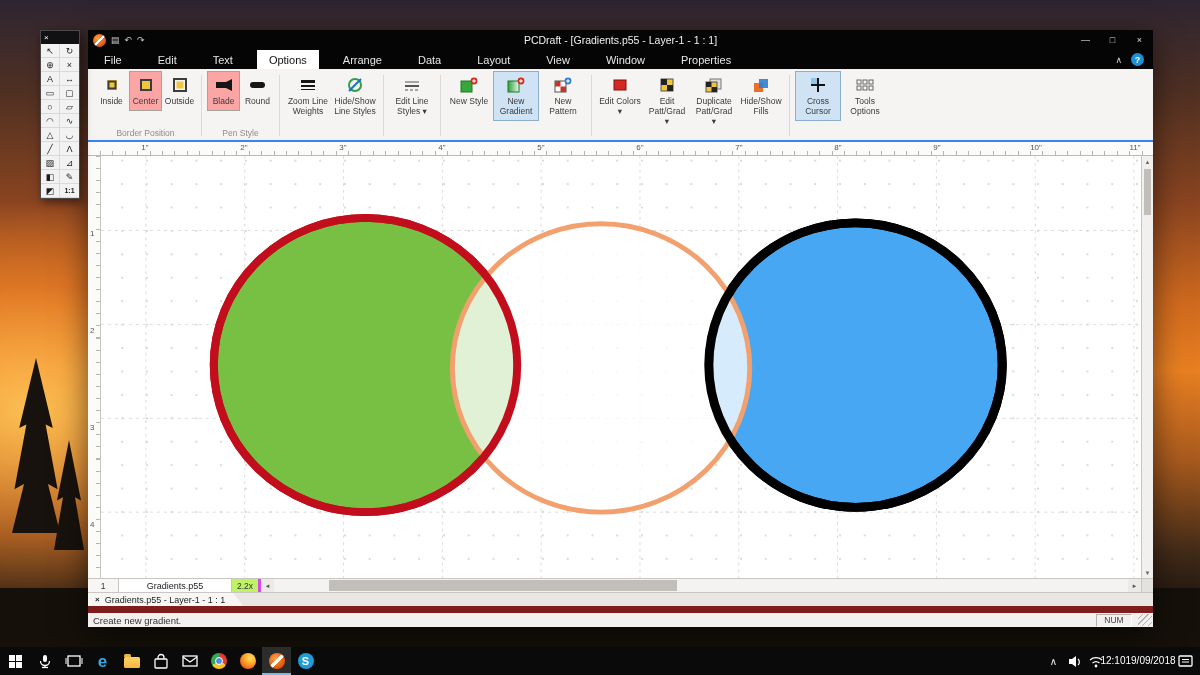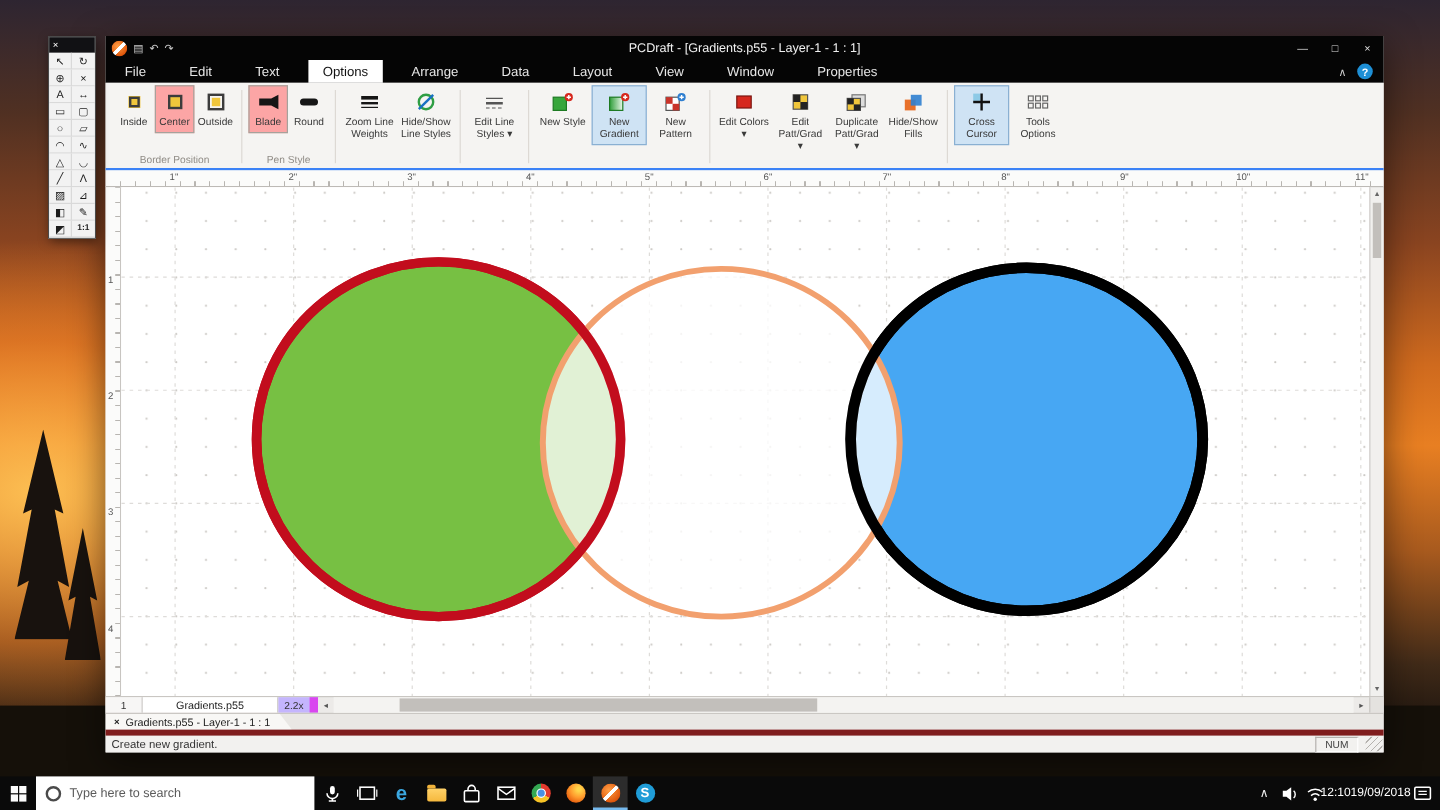--- a/index.html
+++ b/index.html
@@ -63,31 +63,31 @@
   .canvas svg{position:absolute;inset:0;}
   .vscroll{width:11px;background:#f1f0ee;border-left:1px solid #c9c6c2;display:flex;flex-direction:column;align-items:center;font-size:6px;color:#666;flex:none;}
   .vs-btn{height:11px;width:100%;display:flex;align-items:center;justify-content:center;}
   .vs-thumb{width:7px;height:46px;background:#c2bfbb;margin-top:2px;}
   .vs-space{flex:1;}
 
   
   .hscroll{height:13px;background:#eceae8;border-top:1px solid #c9c6c2;display:flex;align-items:stretch;font-size:8.5px;flex:none;}
   .pg-box{width:30px;background:#f7f6f5;border-right:1px solid #c9c6c2;display:flex;align-items:center;justify-content:center;color:#333;}
   .doc-tab{width:112px;background:#ffffff;border-right:1px solid #c9c6c2;display:flex;align-items:center;justify-content:center;font-size:9px;color:#222;}
-  .zoom-box{width:26px;background:#c4b5fd;border-right:7px solid #d946ef;display:flex;align-items:center;justify-content:center;color:#333;}
+  .zoom-box{width:26px;background:#bef264;border-right:3px solid #d946ef;display:flex;align-items:center;justify-content:center;color:#333;}
   .hs-btn{width:13px;display:flex;align-items:center;justify-content:center;color:#555;font-size:7px;}
   .hs-track{flex:1;position:relative;background:#f4f3f1;}
   .hs-thumb{position:absolute;left:55px;width:348px;top:1px;bottom:1px;background:#c2bfbb;}
   .hs-corner{width:11px;background:#e4e2df;border-left:1px solid #c9c6c2;}
 
   .tab-row{height:13px;background:#e9e7e4;border-top:1px solid #cac7c3;display:flex;font-size:9px;flex:none;}
   .layer-tab{display:flex;align-items:center;gap:5px;padding:0 18px 0 7px;background:#f8f7f5;clip-path:polygon(0 0,calc(100% - 10px) 0,100% 100%,0 100%);color:#222;}
   .layer-tab .x{font-size:8px;font-weight:bold;}
 
-  .status-row{height:14px;background:#f2f1ef;border-top:5px solid #7f1d1d;display:flex;align-items:center;font-size:9.5px;color:#333;padding-left:5px;flex:none;}
+  .status-row{height:14px;background:#f2f1ef;border-top:7px solid #7f1d1d;display:flex;align-items:center;font-size:9.5px;color:#333;padding-left:5px;flex:none;}
   .num-box{margin-left:auto;width:34px;height:11px;border:1px solid;border-color:#b5b2ae #ffffff #ffffff #b5b2ae;font-size:8.5px;display:flex;align-items:center;justify-content:center;color:#444;}
   .grip{width:14px;height:12px;margin:0 1px 0 6px;background:repeating-linear-gradient(135deg,transparent 0 3px,#b5b2ae 3px 4px);}
 
   
   .taskbar{position:absolute;left:0;right:0;bottom:0;height:28px;background:#0a0a0a;display:flex;align-items:stretch;z-index:10;color:#fff;}
   .tb-start{width:30px;display:flex;align-items:center;justify-content:center;}
   .winlogo{display:grid;grid-template-columns:6px 6px;grid-template-rows:6px 6px;gap:1px;}
   .winlogo span{background:#fcfcfc;display:block;}
   .tb-search{width:216px;background:#ffffff;display:flex;align-items:center;gap:7px;padding:0 8px;color:#5a5a5a;font-size:10.5px;}
   .cortana-ring{width:13px;height:13px;border-radius:50%;border:2px solid #4a4a4a;box-sizing:border-box;flex:none;}
@@ -477,24 +477,20 @@
 
 <div class="taskbar">
   <div class="tb-start">
     <span class="winlogo">
         <span></span>
         <span></span>
         <span></span>
         <span></span>
       </span>
   </div>
-  <div class="tb-search">
-    <span class="cortana-ring"></span>
-    <span>Type here to search</span>
-  </div>
   <div class="tb-ic">
     <svg width="18" height="17">
         <rect x="7" y="2" width="4" height="7" rx="2" fill="#fff"></rect>
         <path d="M4.5 8 a4.5 4.5 0 0 0 9 0" stroke="#fff" stroke-width="1.3" fill="none"></path>
         <line x1="9" y1="12.5" x2="9" y2="14.5" stroke="#fff" stroke-width="1.3"></line>
         <line x1="6" y1="14.5" x2="12" y2="14.5" stroke="#fff" stroke-width="1.3"></line>
       </svg>
   </div>
   <div class="tb-ic">
     <svg width="18" height="16">

